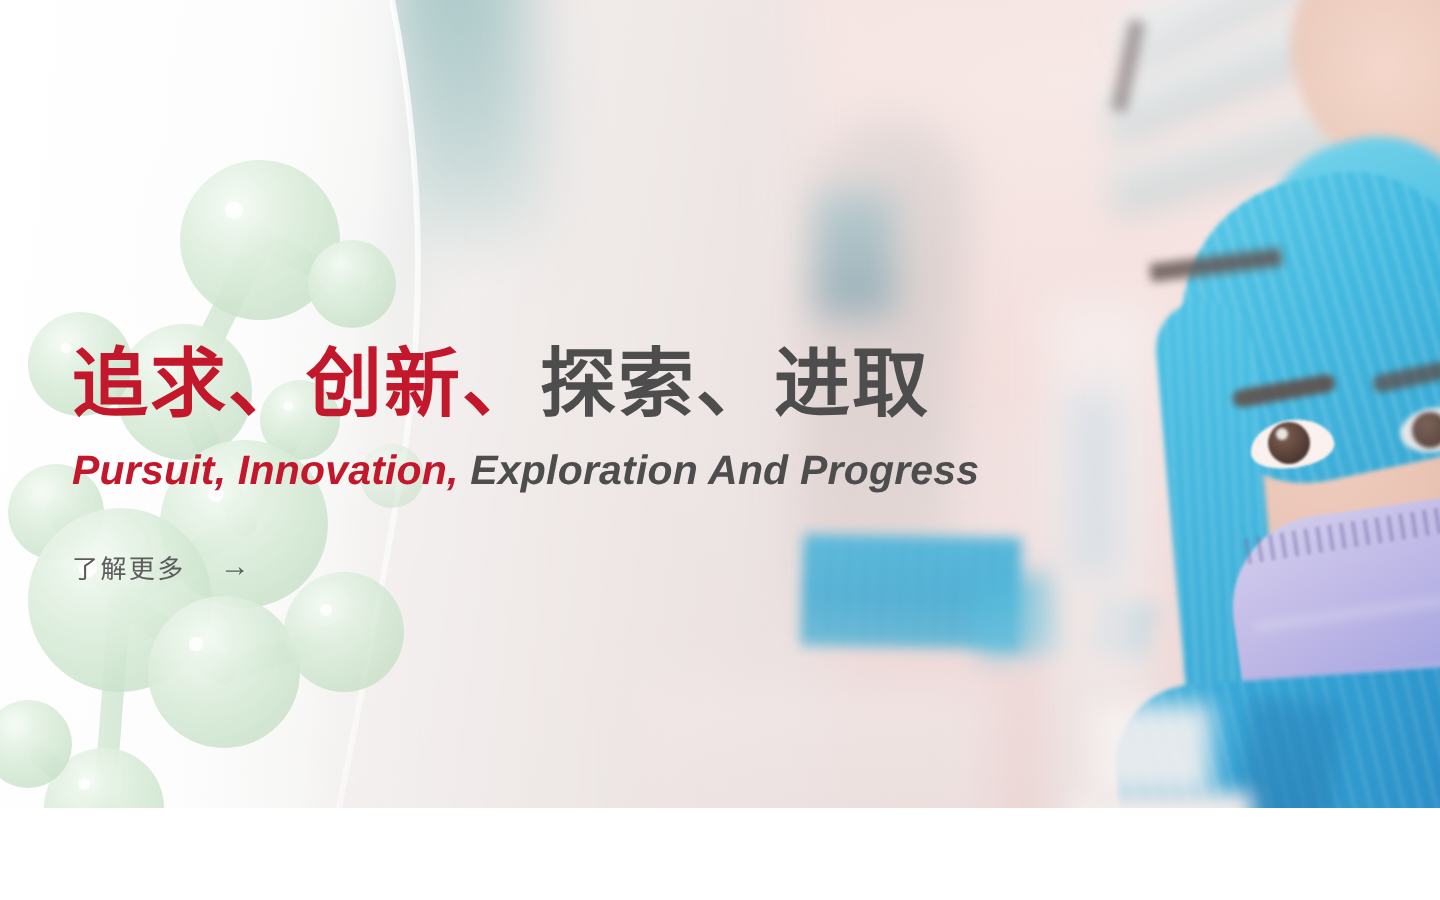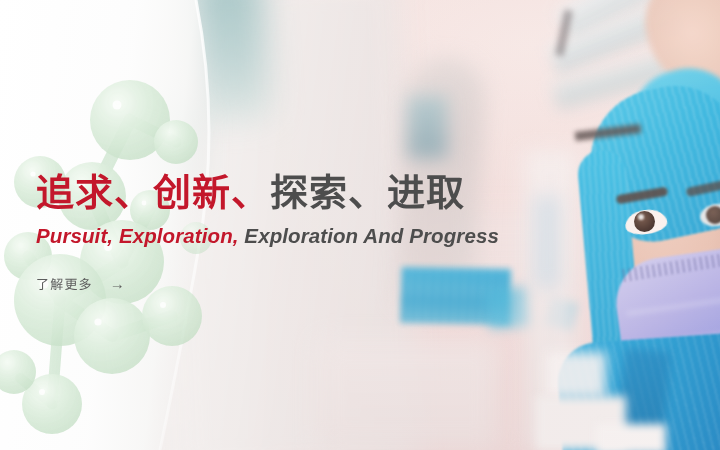--- a/index.html
+++ b/index.html
@@ -8,21 +8,21 @@
     padding: 0;
     background: #ffffff;
   }
   body {
     font-family: "Liberation Sans", "DejaVu Sans", sans-serif;
   }
 
   .banner {
     position: relative;
     width: 720px;
-    height: 450px;
+    height: 404px;
     overflow: hidden;
     background: #f2e6e4;
     user-select: none;
   }
 
   
   .photo {
     position: absolute;
     inset: 0;
     overflow: hidden;
@@ -639,21 +639,21 @@
           <circle cx="144" cy="203" r="2.4"></circle>
         </g>
       </g>
     </svg>
   </div>
 
   <div class="content">
 
     <h1 class="headline"><span class="hl-red">追求、创新、</span><span class="hl-gray">探索、进取</span></h1>
 
-    <p class="subhead"><span class="sh-red">Pursuit, Exploration,</span><span class="sh-gray"> Exploration And Progress</span></p>
+    <p class="subhead"><span class="sh-red">Pursuit, Innovation,</span><span class="sh-gray"> Exploration And Progress</span></p>
 
     <a class="more-link" href="#">
       <span>了解更多</span>
       <span class="arrow">→</span>
     </a>
 
   </div>
 
 </div>
 

